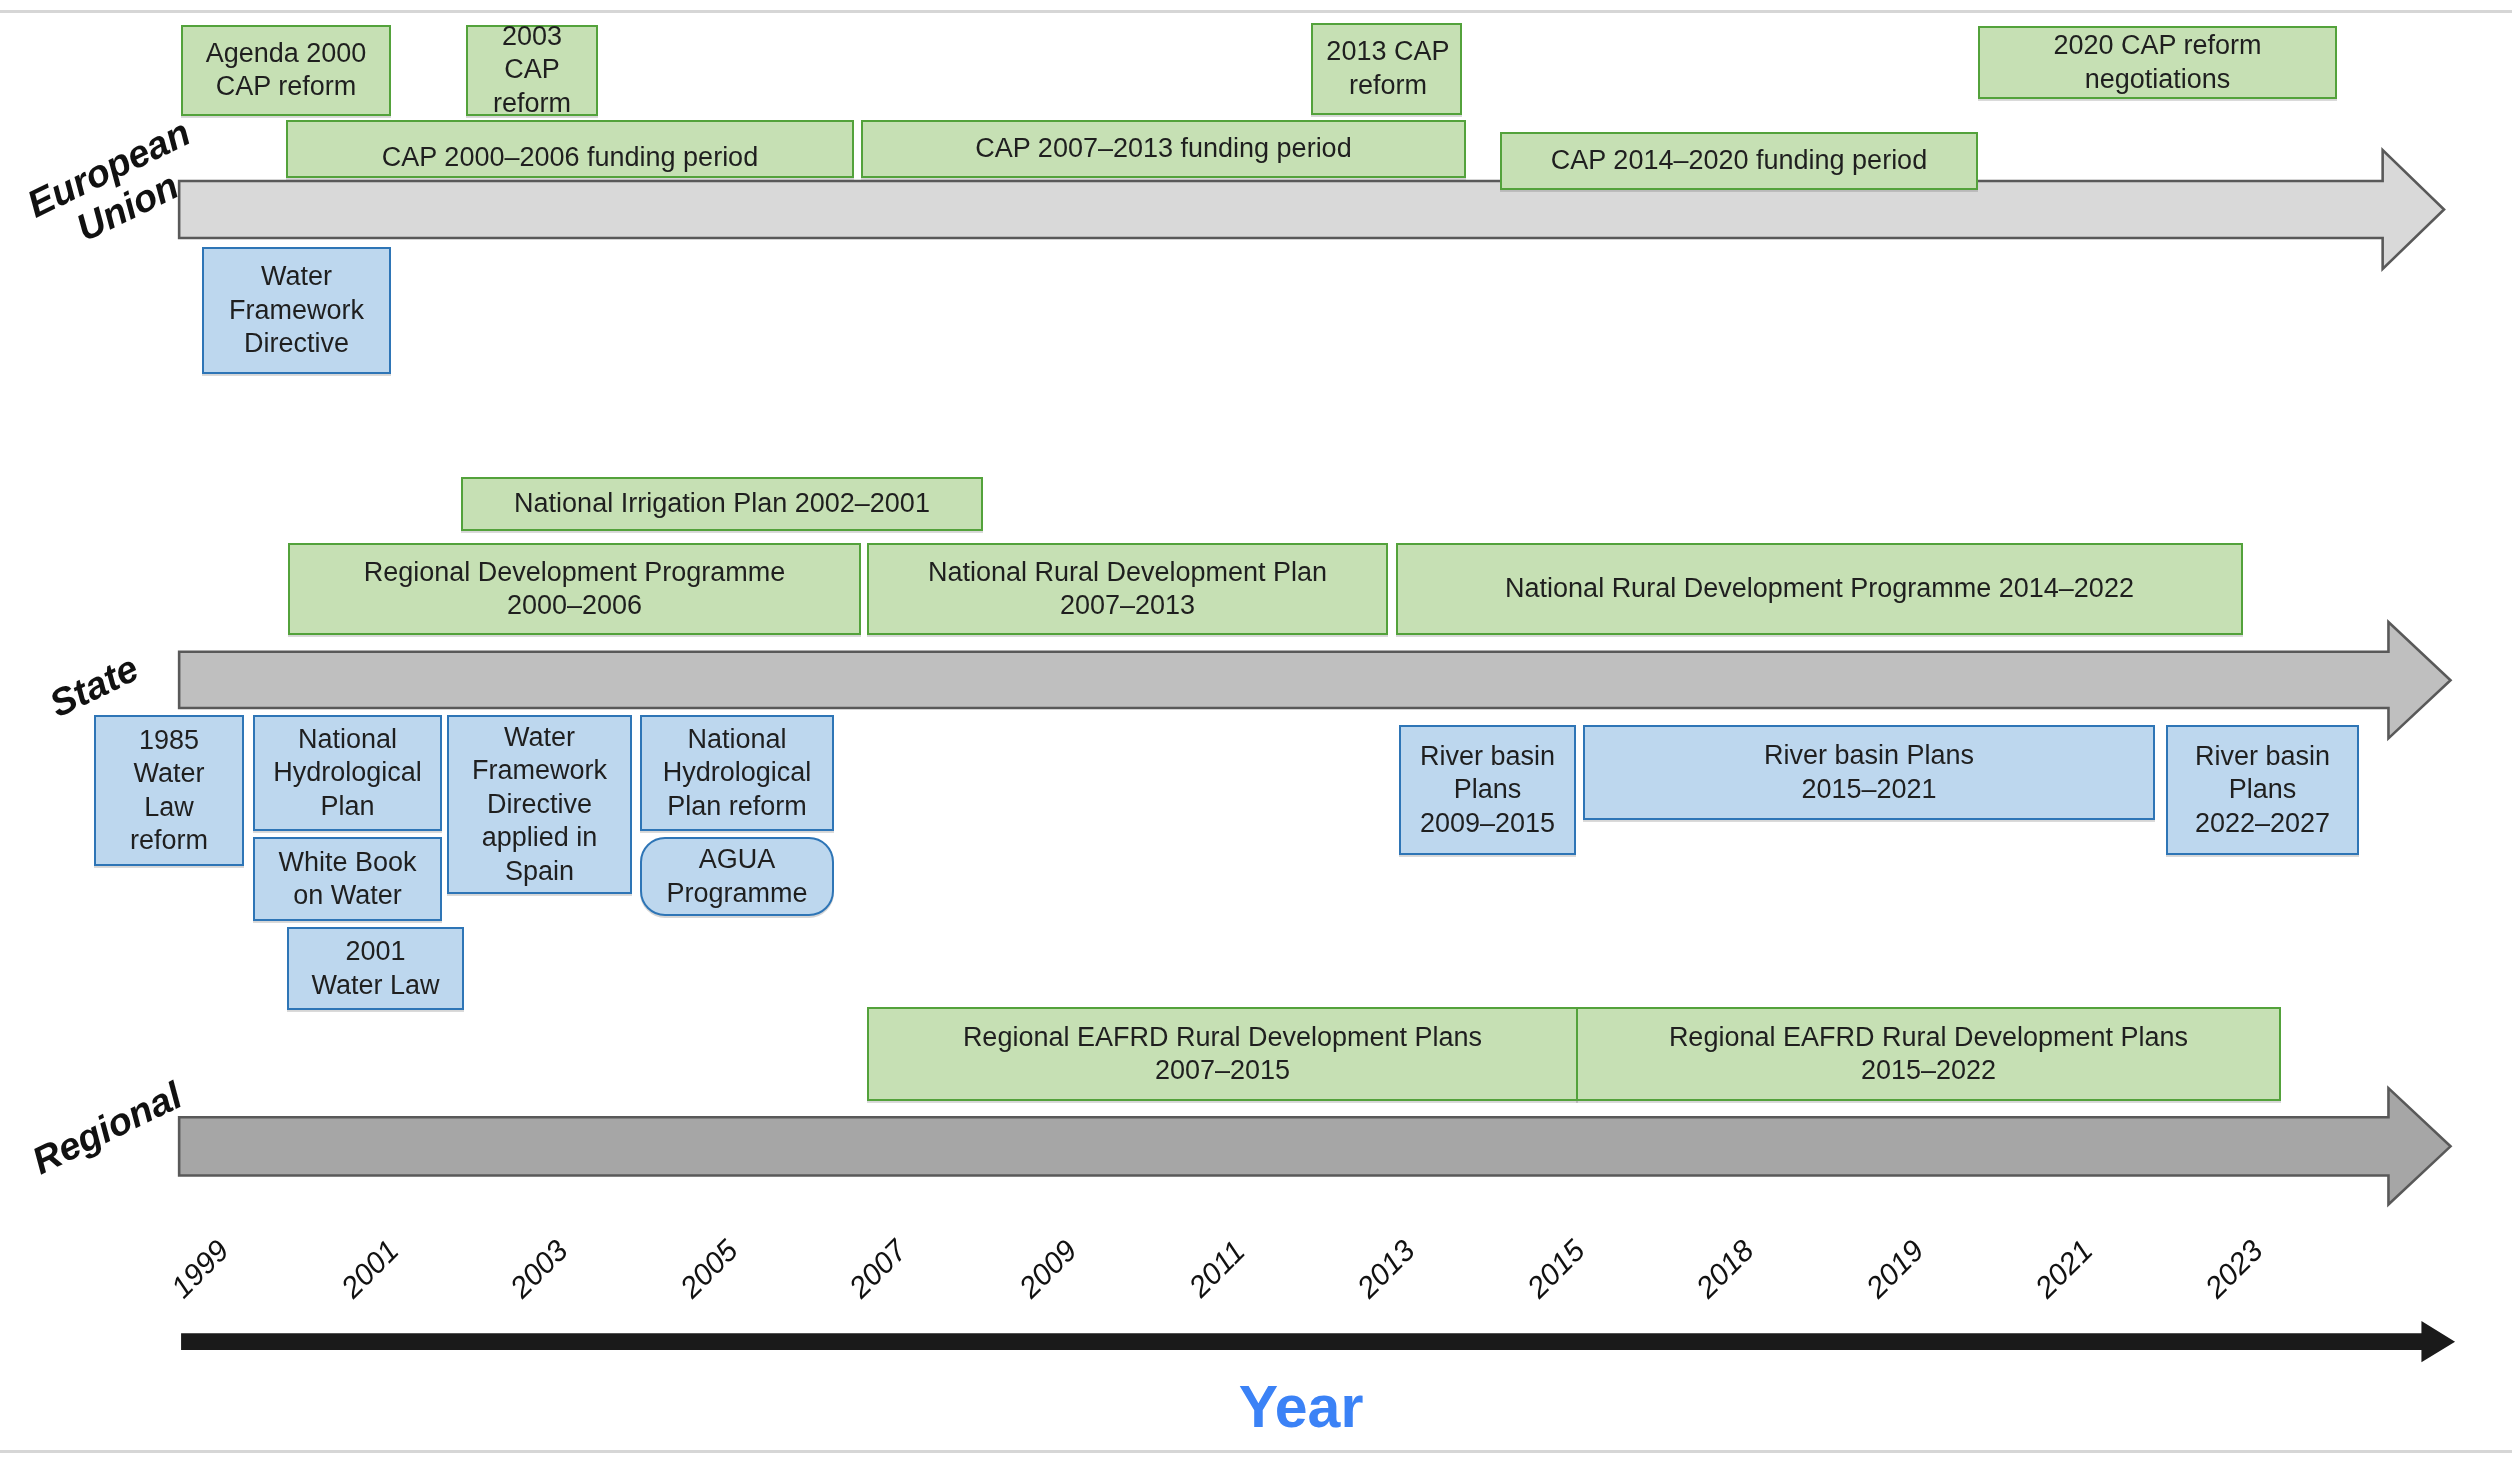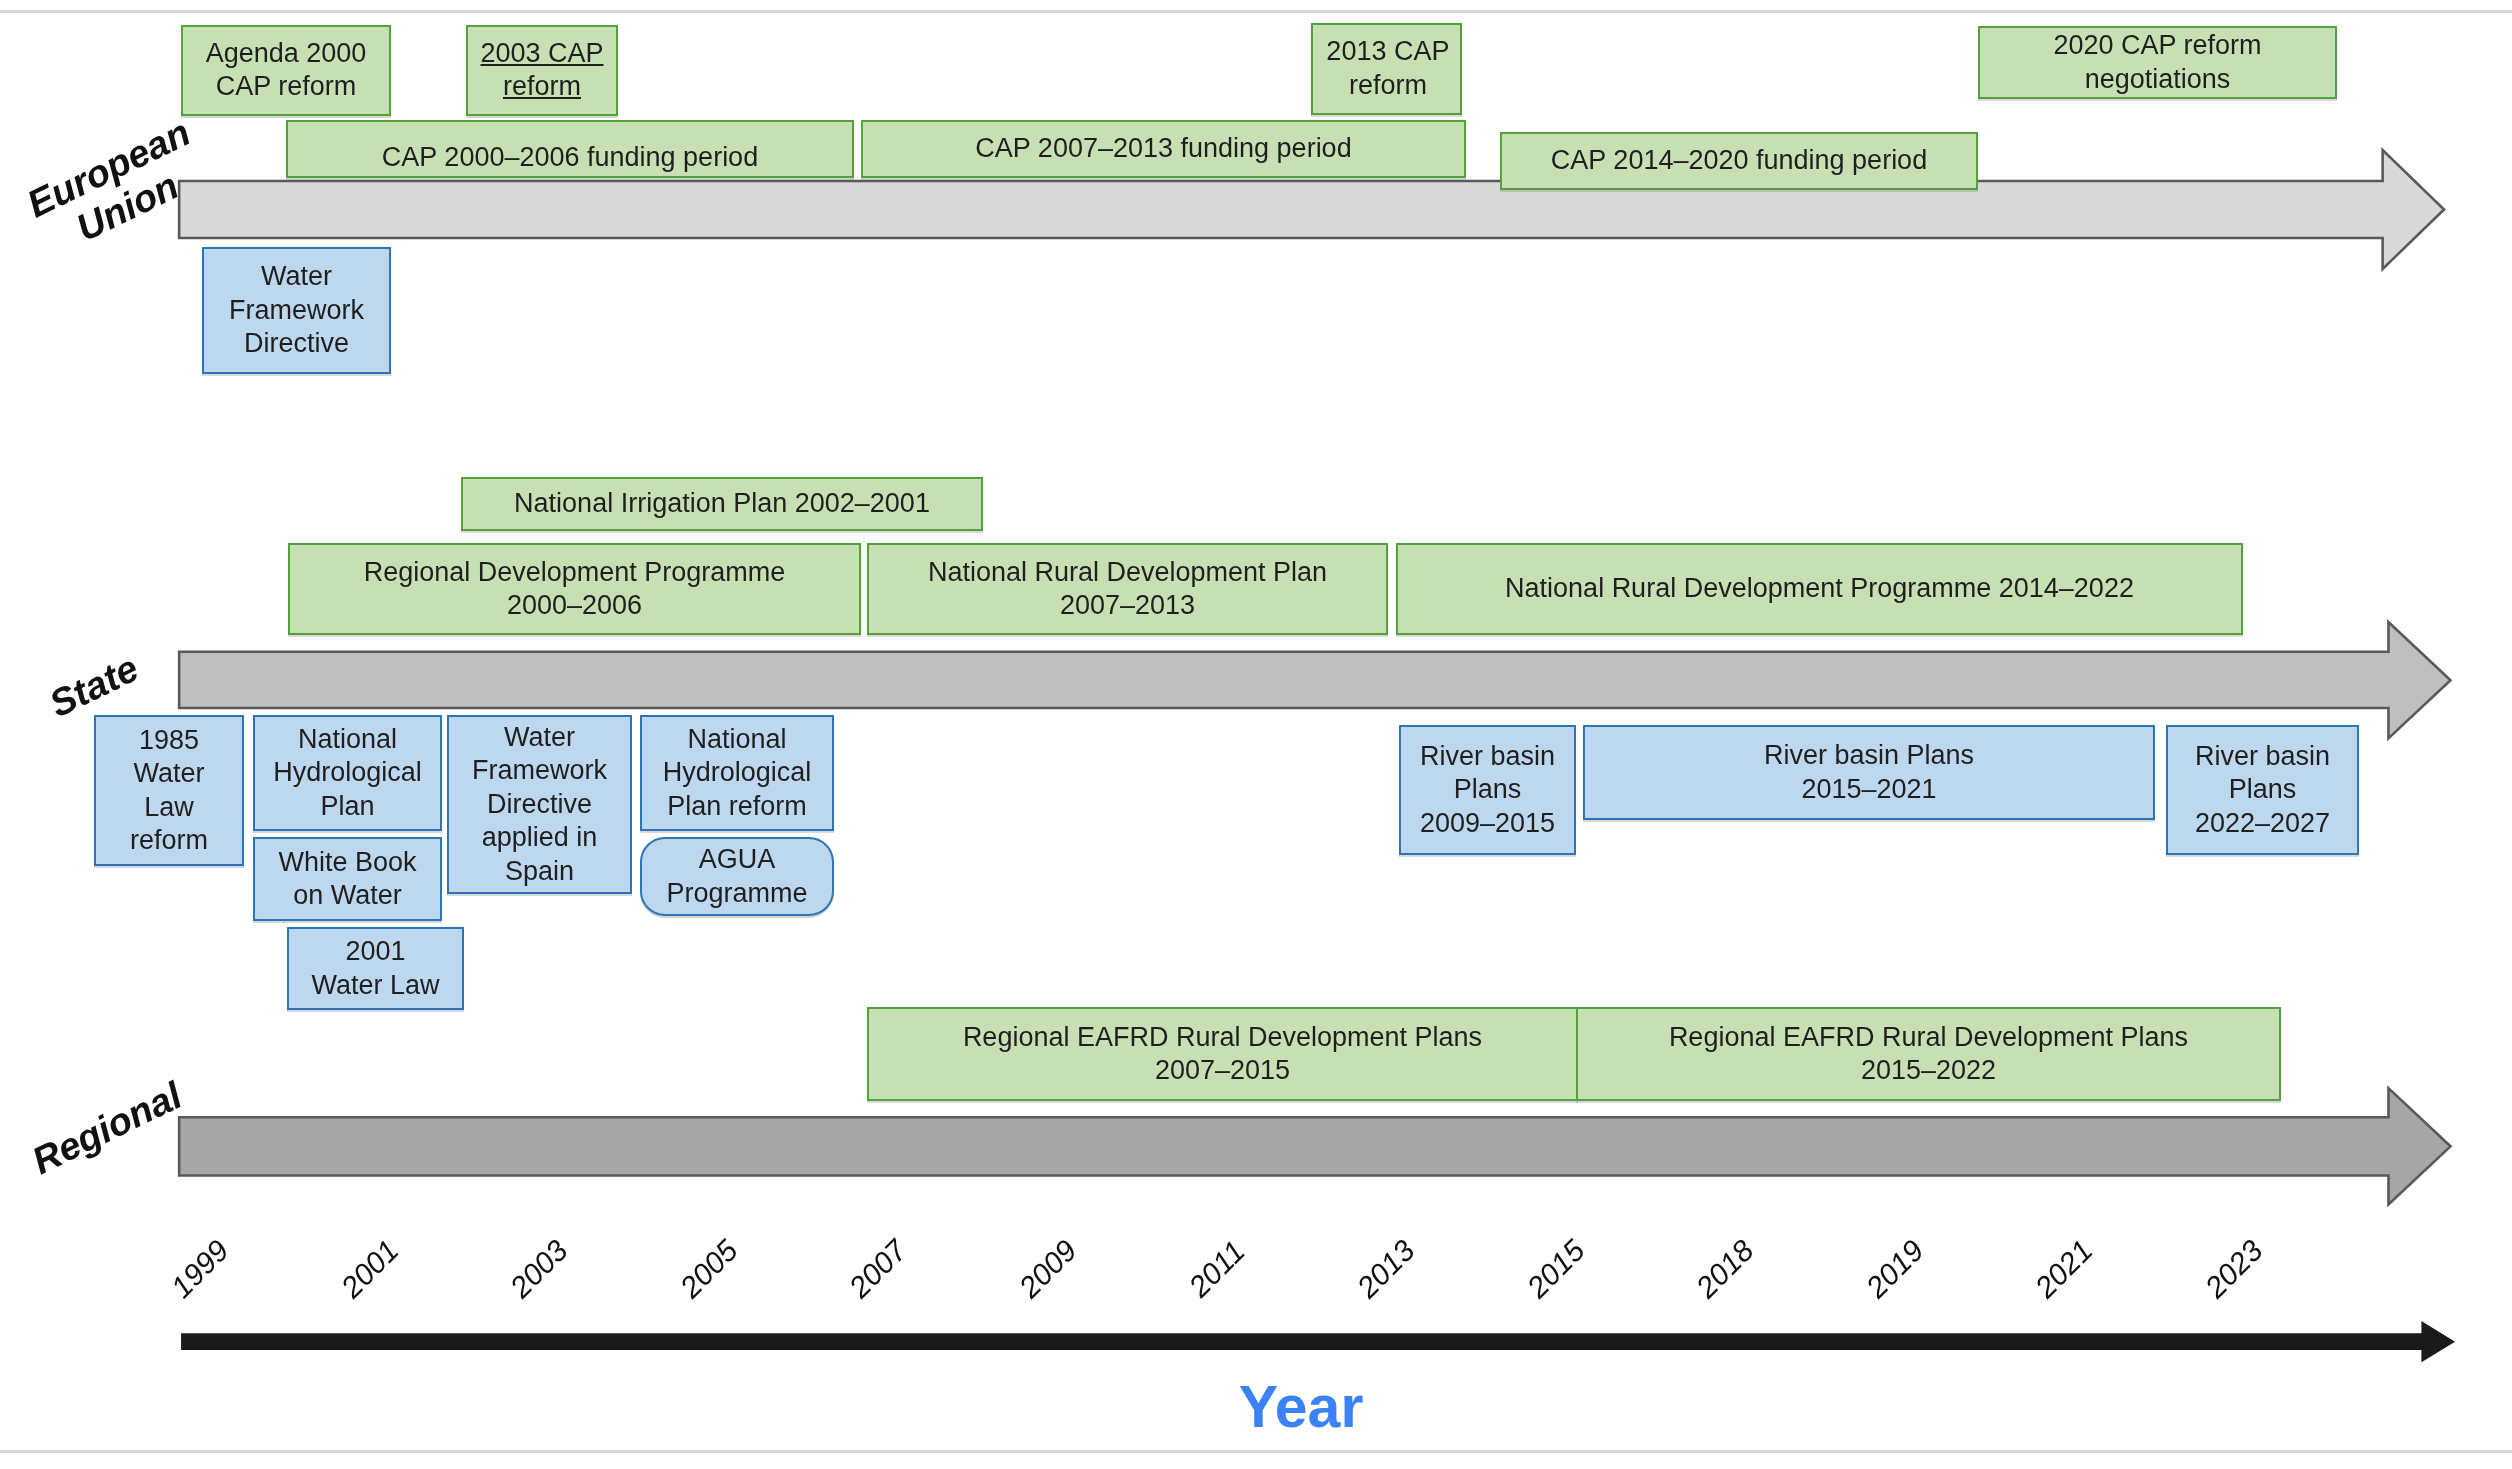--- a/index.html
+++ b/index.html
@@ -73,21 +73,21 @@
   <div class="row-label eu">European
 Union</div>
   <div class="row-label state">State</div>
   <div class="row-label regional">Regional</div>
 
   <div class="boxes">
       <div class="box green" style="left: 181px; top: 24.6px; width: 210px; height: 91px;">
         <span>Agenda 2000
 CAP reform</span>
       </div>
-      <div class="box green" style="left: 466px; top: 24.6px; width: 152px; height: 91px; text-decoration: underline;">
+      <div class="box green" style="left: 466px; top: 24.6px; width: 132px; height: 91px;">
         <span>2003 CAP
 reform</span>
       </div>
       <div class="box green" style="left: 1311px; top: 22.6px; width: 151px; height: 92px; padding-left: 8px;">
         <span>2013 CAP
 reform</span>
       </div>
       <div class="box green" style="left: 1978px; top: 26px; width: 359px; height: 73px;">
         <span>2020 CAP reform
 negotiations</span>

